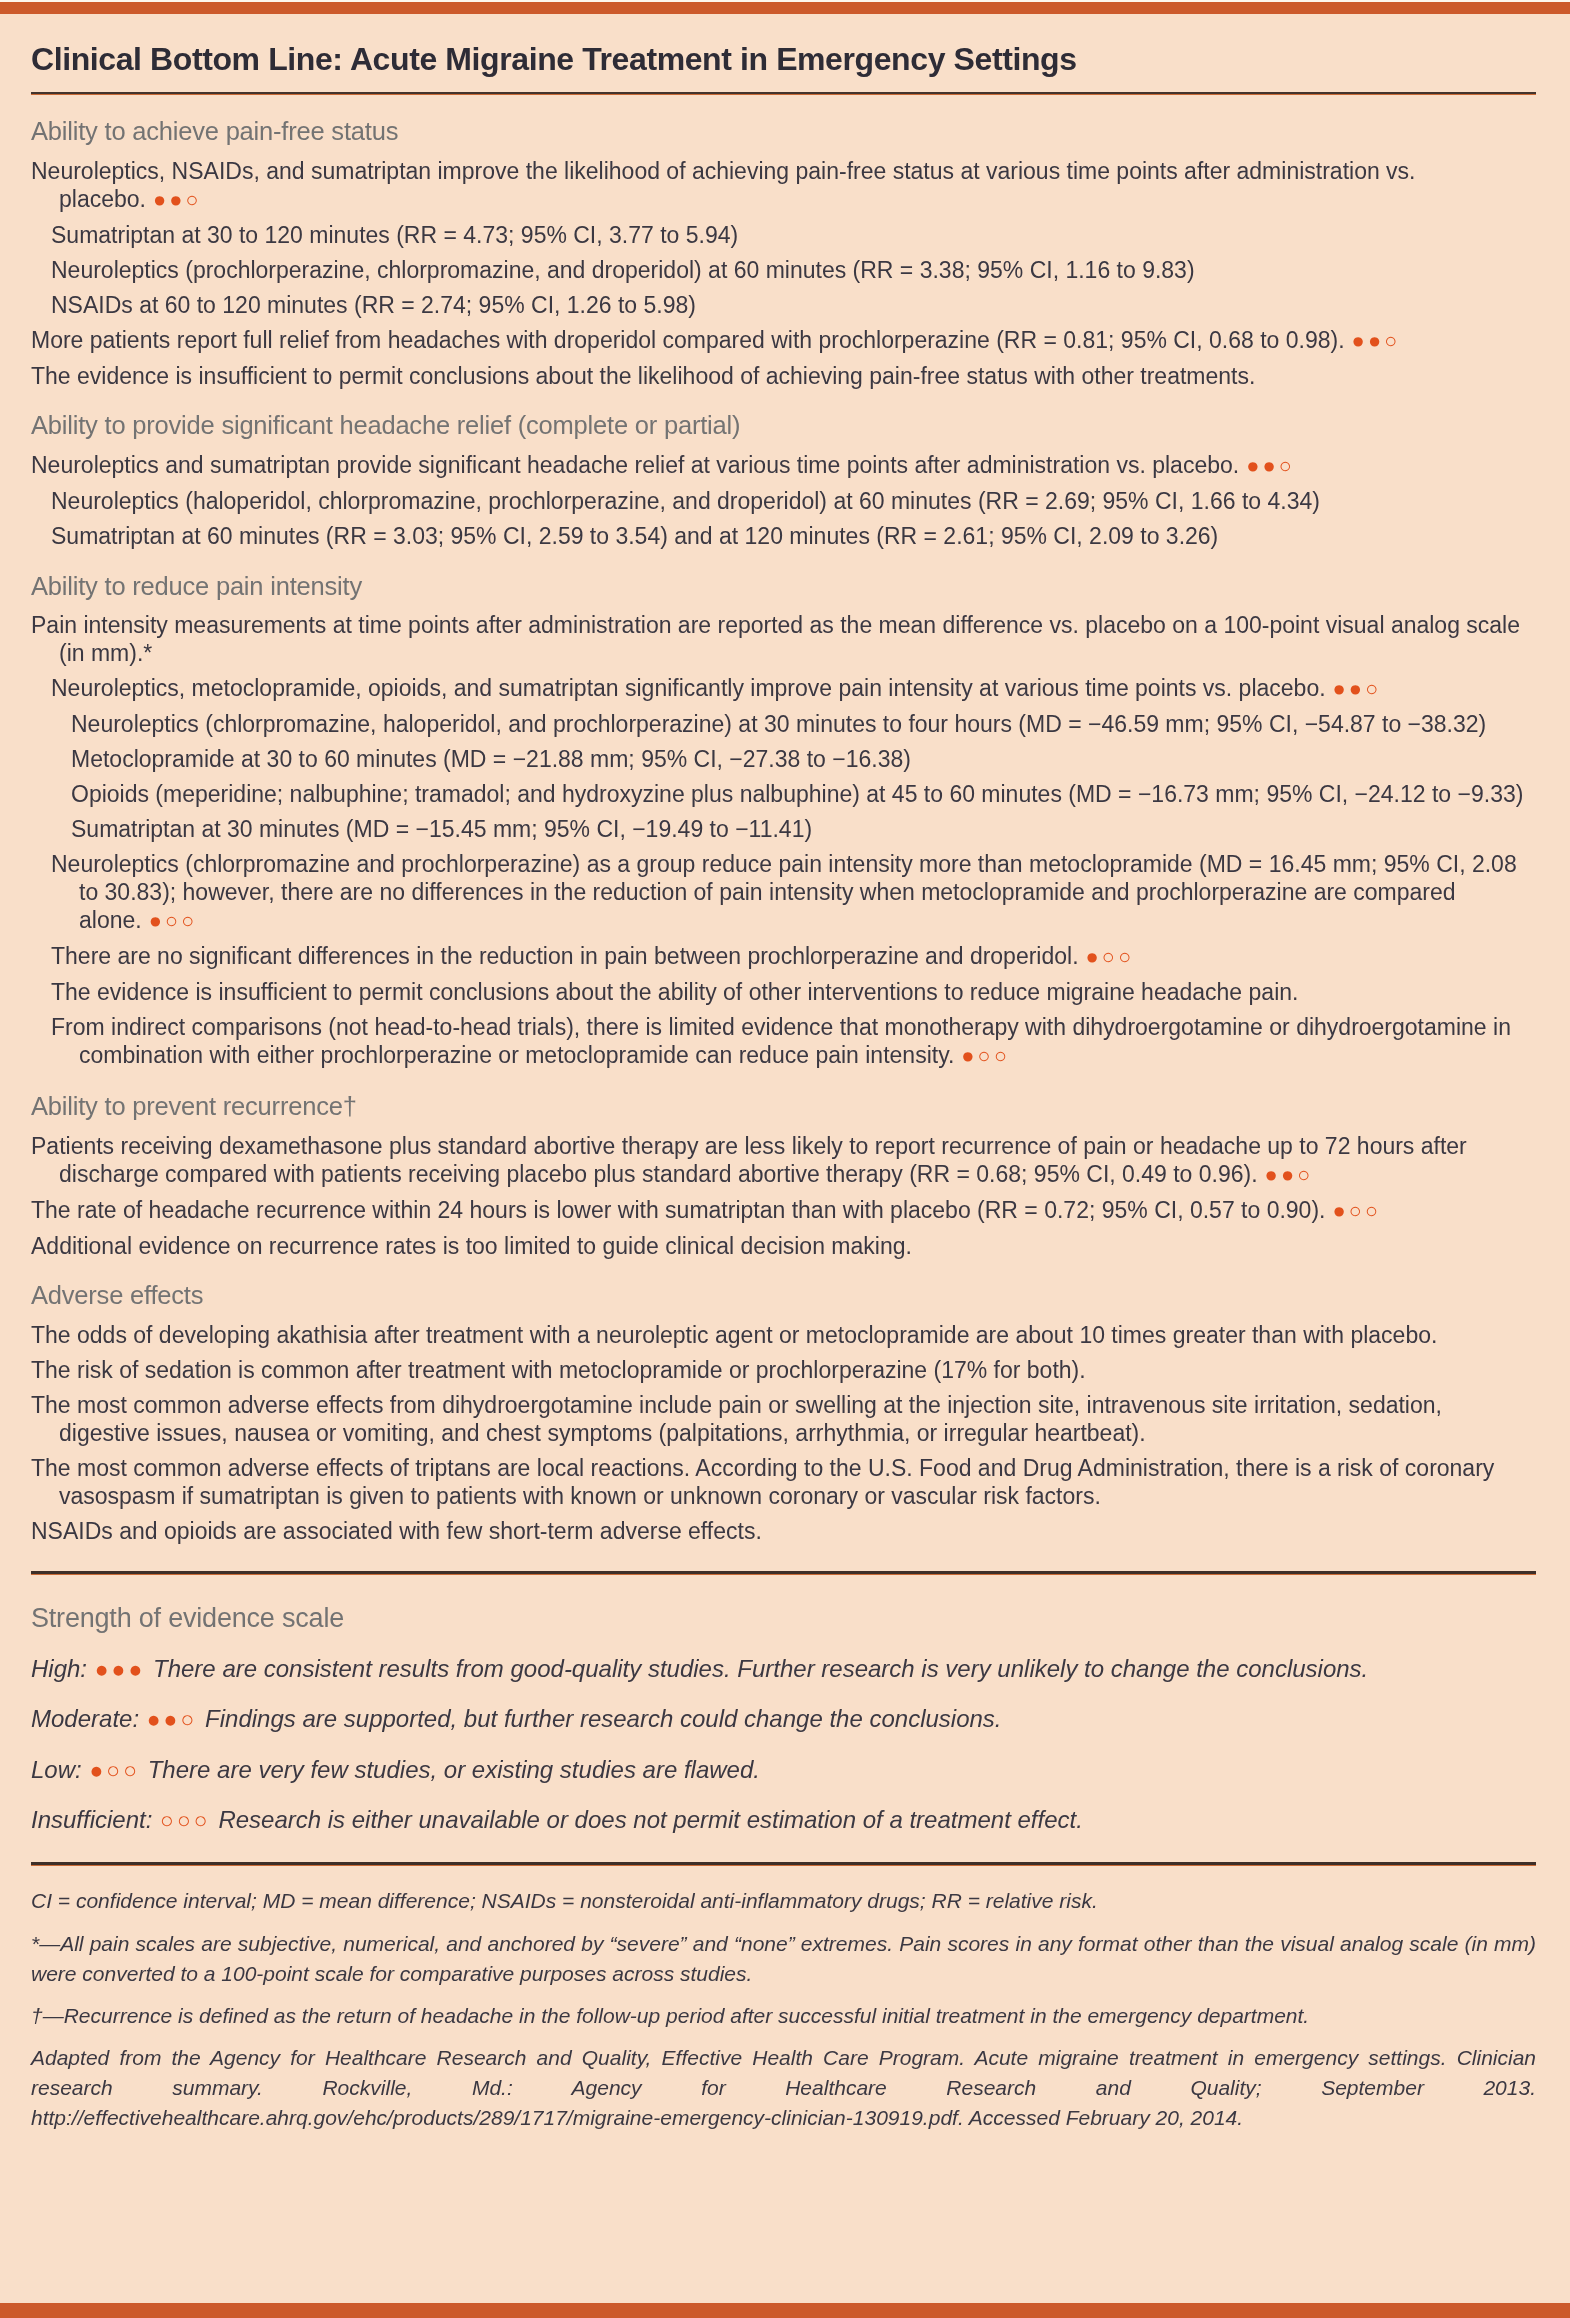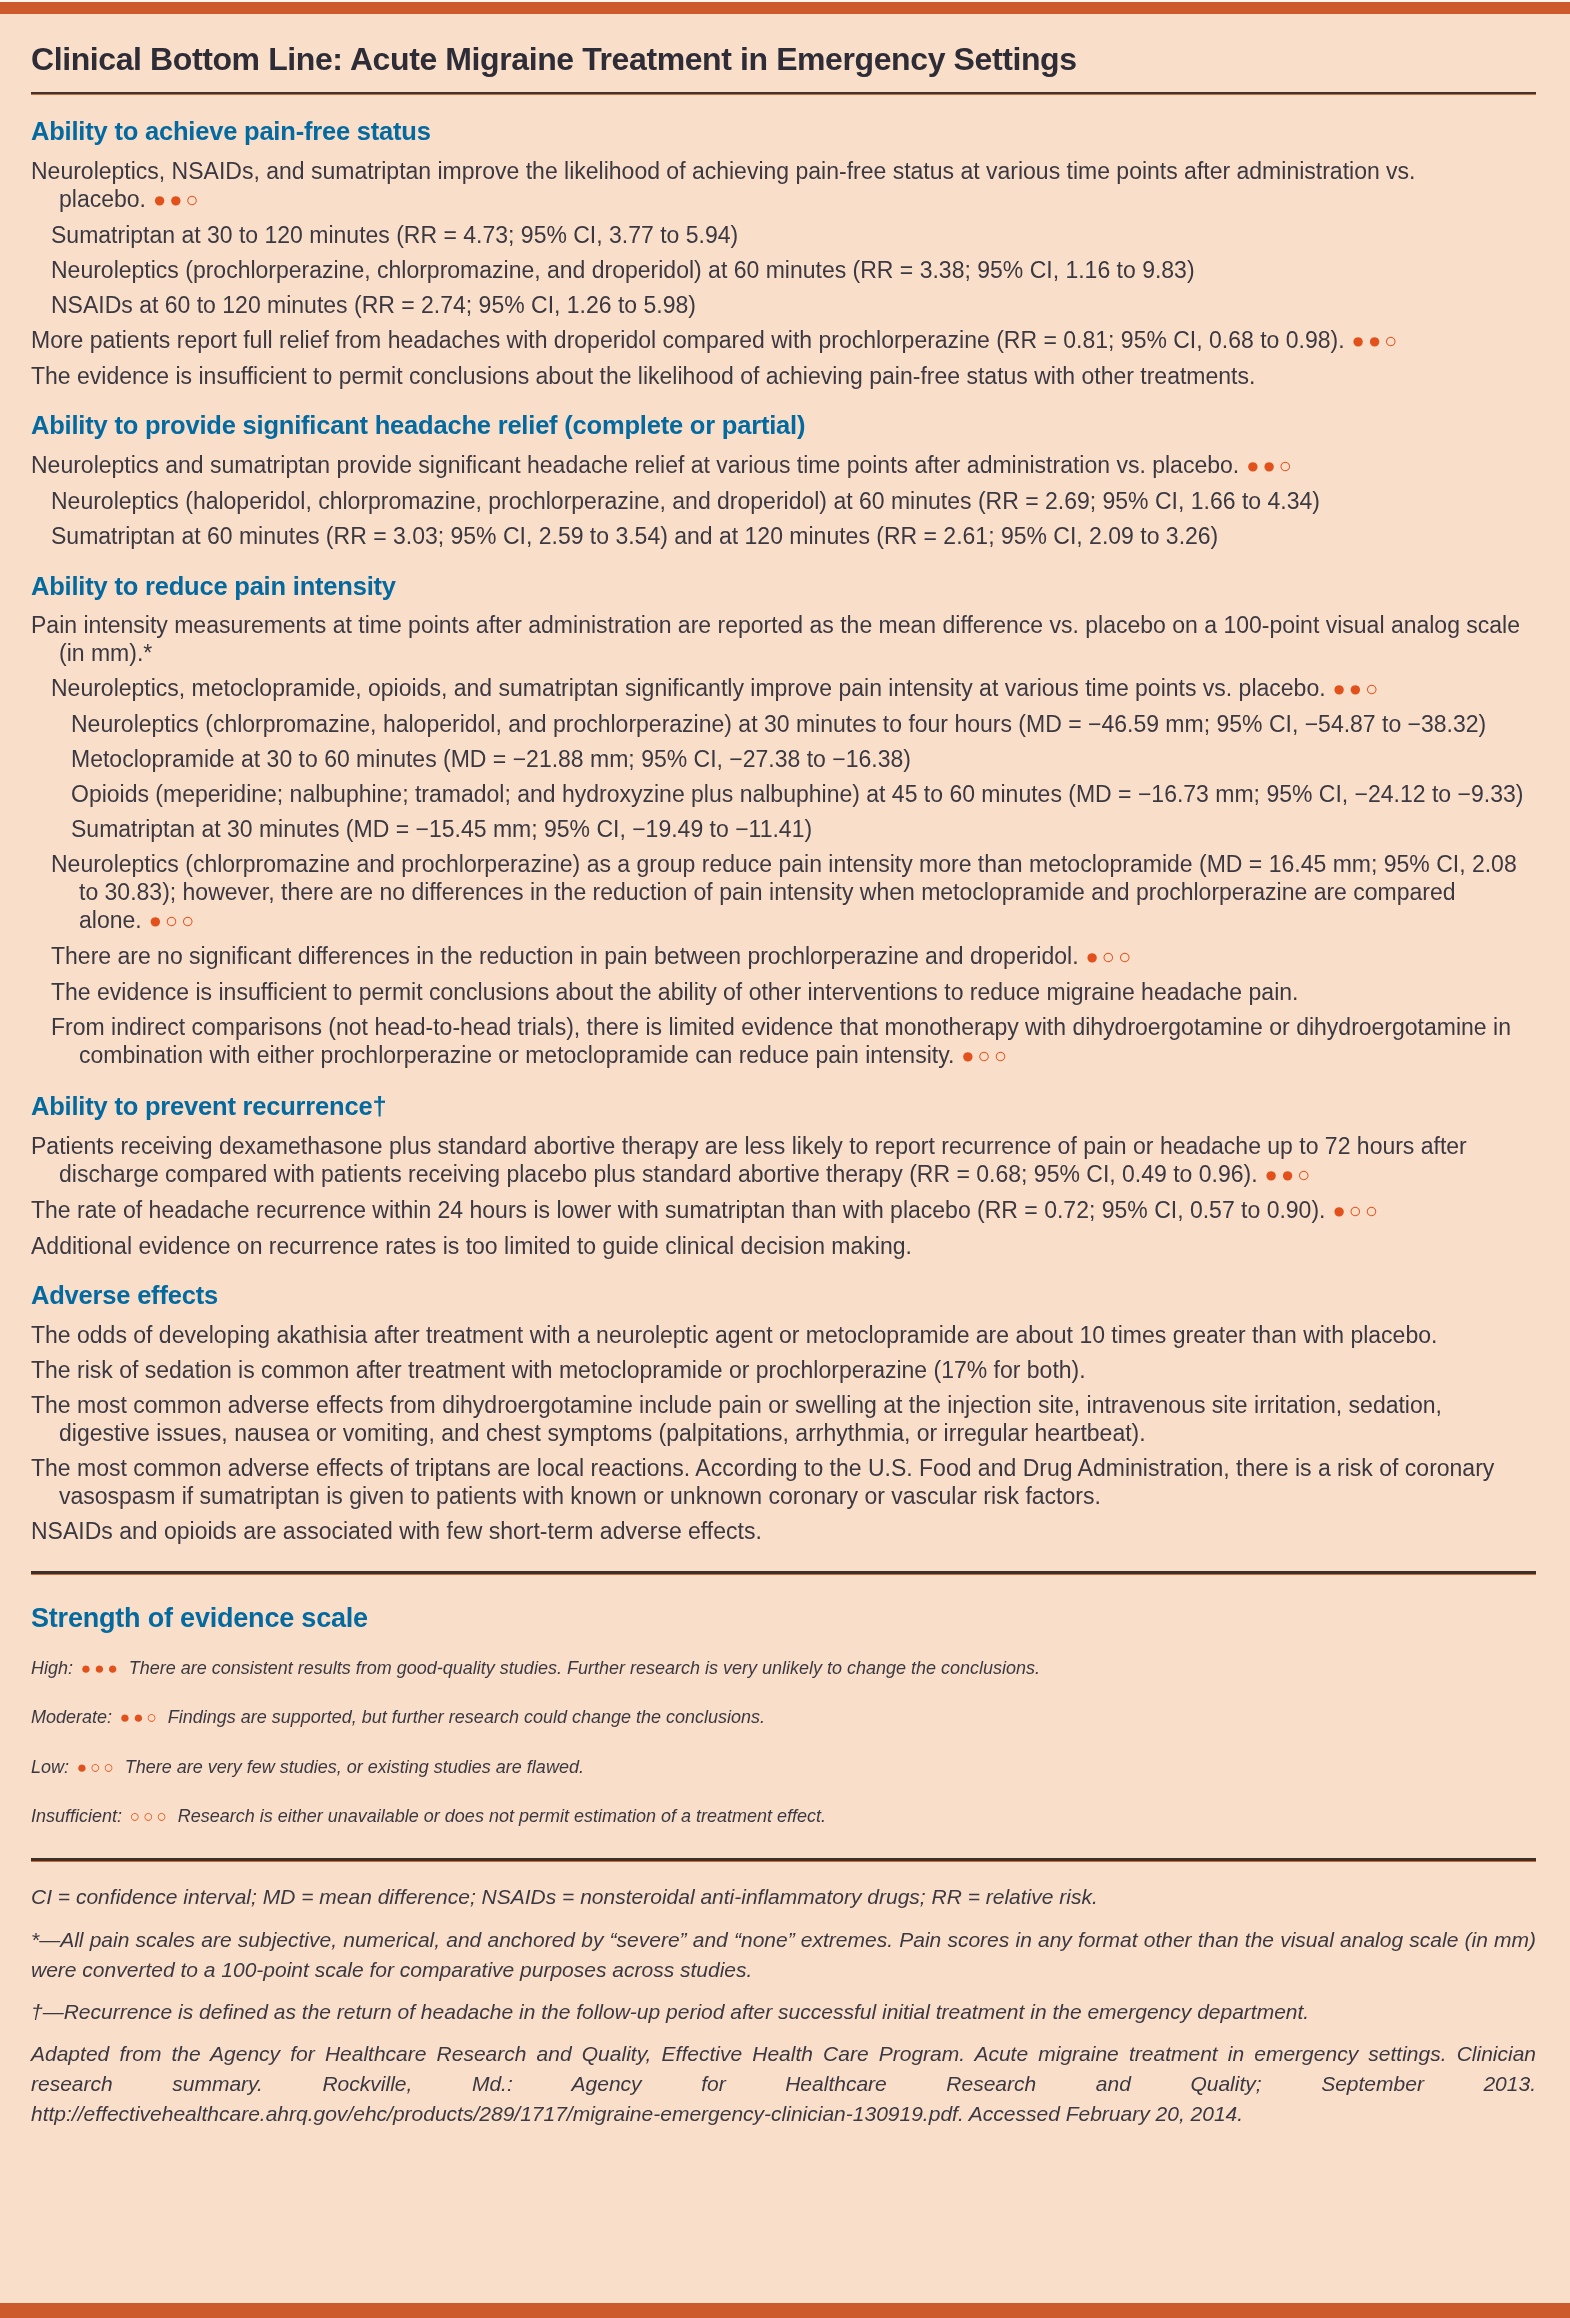--- a/index.html
+++ b/index.html
@@ -13,36 +13,36 @@
   .topbar{position:absolute;top:2.3px;left:0;right:0;height:11.6px;background:#cc5a2b;}
   .bottombar{position:absolute;bottom:0;left:0;right:0;height:16px;background:#cc5a2b;}
   .content{padding:37px 35px 0 31px;}
   h1{
     font-size:32px;font-weight:bold;color:#2e2c36;margin:4px 0 0 0;
     letter-spacing:-0.4px;
   }
   .rule{height:2.3px;background:#44342c;margin-top:14px;border-bottom:0.8px solid #c96a35;}
   .rule2{height:3.1px;background:#3e2f28;margin:26px 0 0 0;border-bottom:0.8px solid #c96a35;}
   h2{
-    font-size:25.5px;font-weight:bold;color:#0369a1;
+    font-size:25.5px;font-weight:normal;color:#737373;
     margin:21.6px 0 10.8px 0;letter-spacing:-0.2px;
   }
   h2.scale-h{font-size:27px;margin-top:28px;}
   .stmt{
     font-size:23px;line-height:28px;margin:7px 0;
     padding-left:28px;text-indent:-28px;
   }
   .ind1{margin-left:20px;}
   .ind2{margin-left:40px;}
   .dots{
     color:#e2511c;letter-spacing:3.1px;margin-left:7px;
     font-size:0.95em;white-space:nowrap;
   }
   .scale-item{
-    font-style:italic;font-size:18px;line-height:31px;margin:18.5px 0;
+    font-style:italic;font-size:24px;line-height:31px;margin:18.5px 0;
   }
   .scale-label{margin-right:7.7px;}
   .scale-dots{margin-left:0;margin-right:7.7px;}
   .footnotes{margin-top:20px;}
   .footnote{
     font-style:italic;font-size:21px;line-height:30px;margin:12.3px 0;
   }
   .footnote.justified{text-align:justify;}
 </style>
 </head>

